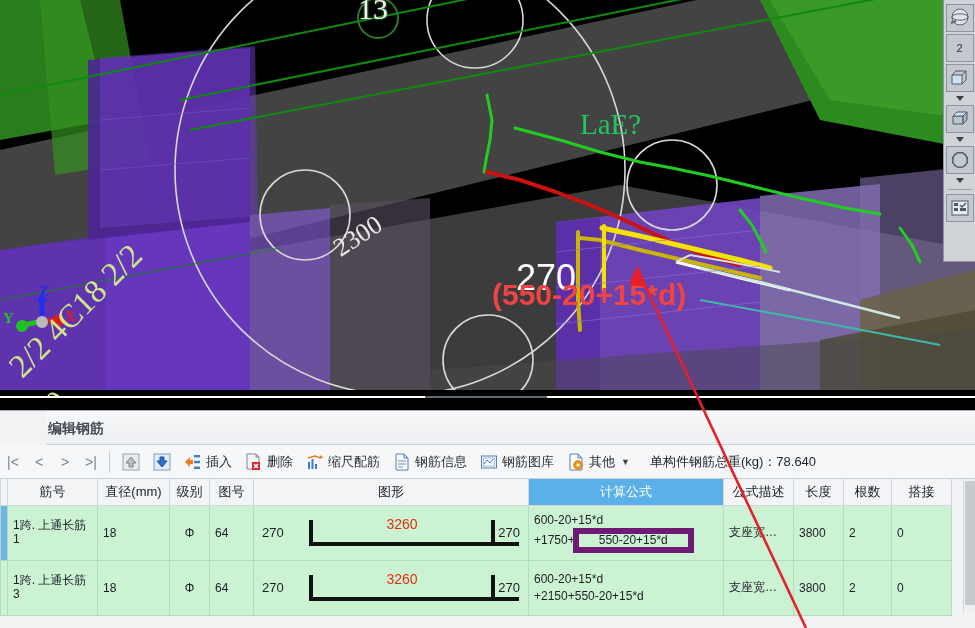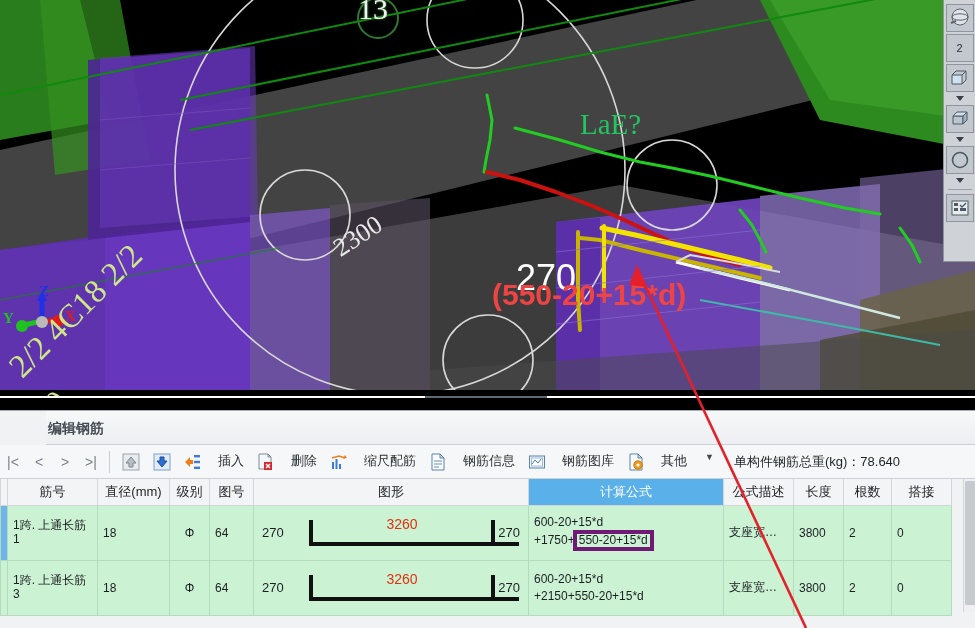--- a/index.html
+++ b/index.html
@@ -89,21 +89,21 @@
   }
 
   #toolbar {
     height: 34px; display: flex; align-items: center;
     background: #f6f7f8; border-bottom: 1px solid #cdd1d6;
     font-size: 13px; color: #2b2f33; padding-left: 0px;
   }
   .nav-btn { width: 26px; text-align: center; color: #7b8189; font-size: 14px;
              font-family: "Liberation Sans", sans-serif; }
   .tb-sep { width: 1px; height: 22px; background: #c9cdd2; margin: 0 5px; }
-  .tb-item { display: flex; gap: 16px;
+  .tb-item { display: flex; align-items: center; gap: 4px;
              padding: 2px 6px; white-space: nowrap; }
   .tb-ico { width: 19px; height: 19px; display: inline-flex;
             align-items: center; justify-content: center; }
   .tb-label { font-size: 13px; }
   .tb-total { margin-left: 14px; font-size: 13px; color: #1e2226; }
   .tb-dropdown-caret { margin-left: 2px; font-size: 9px; color: #444; }
 
   
   #table-wrap { position: relative; height: 150px; overflow: hidden; }
   table.grid { border-collapse: collapse; width: 884px; table-layout: fixed; }
@@ -129,21 +129,21 @@
   .shape-side { font-size: 13px; color: #1b1f22; padding: 0 3px; }
   .shape-bracket { position: relative; width: 210px; height: 34px; margin-left: 22px; }
   .shape-bracket .bar { position: absolute; background: #111; }
   .shape-val { position: absolute; left: 0; right: 0; top: 0px;
                text-align: center; font-size: 14px; color: #e2310f; }
 
   
   .formula-cell { font-size: 12.5px; line-height: 1.35; position: relative;
                   padding-left: 3px; }
   .formula-line { white-space: nowrap; }
-  .hl-box { border: 4px solid #701a75; padding: 0px 2px; display: inline-block;
+  .hl-box { border: 6px solid #701a75; padding: 0px 20px; display: inline-block;
             line-height: 1.15; margin-left: -2px; }
 
   
   #tbl-vscroll { position: absolute; right: 0; top: 0; width: 12px;
                  height: 133px; background: #eff0f2; border-left: 1px solid #d2d6db; }
   #tbl-vscroll-thumb { position: absolute; left: 1px; top: 2px; width: 10px;
                        height: 124px; background: #c6cace; border-radius: 1px; }
 
   
   #annot-overlay { position: absolute; left: 0; top: 0; width: 975px;

